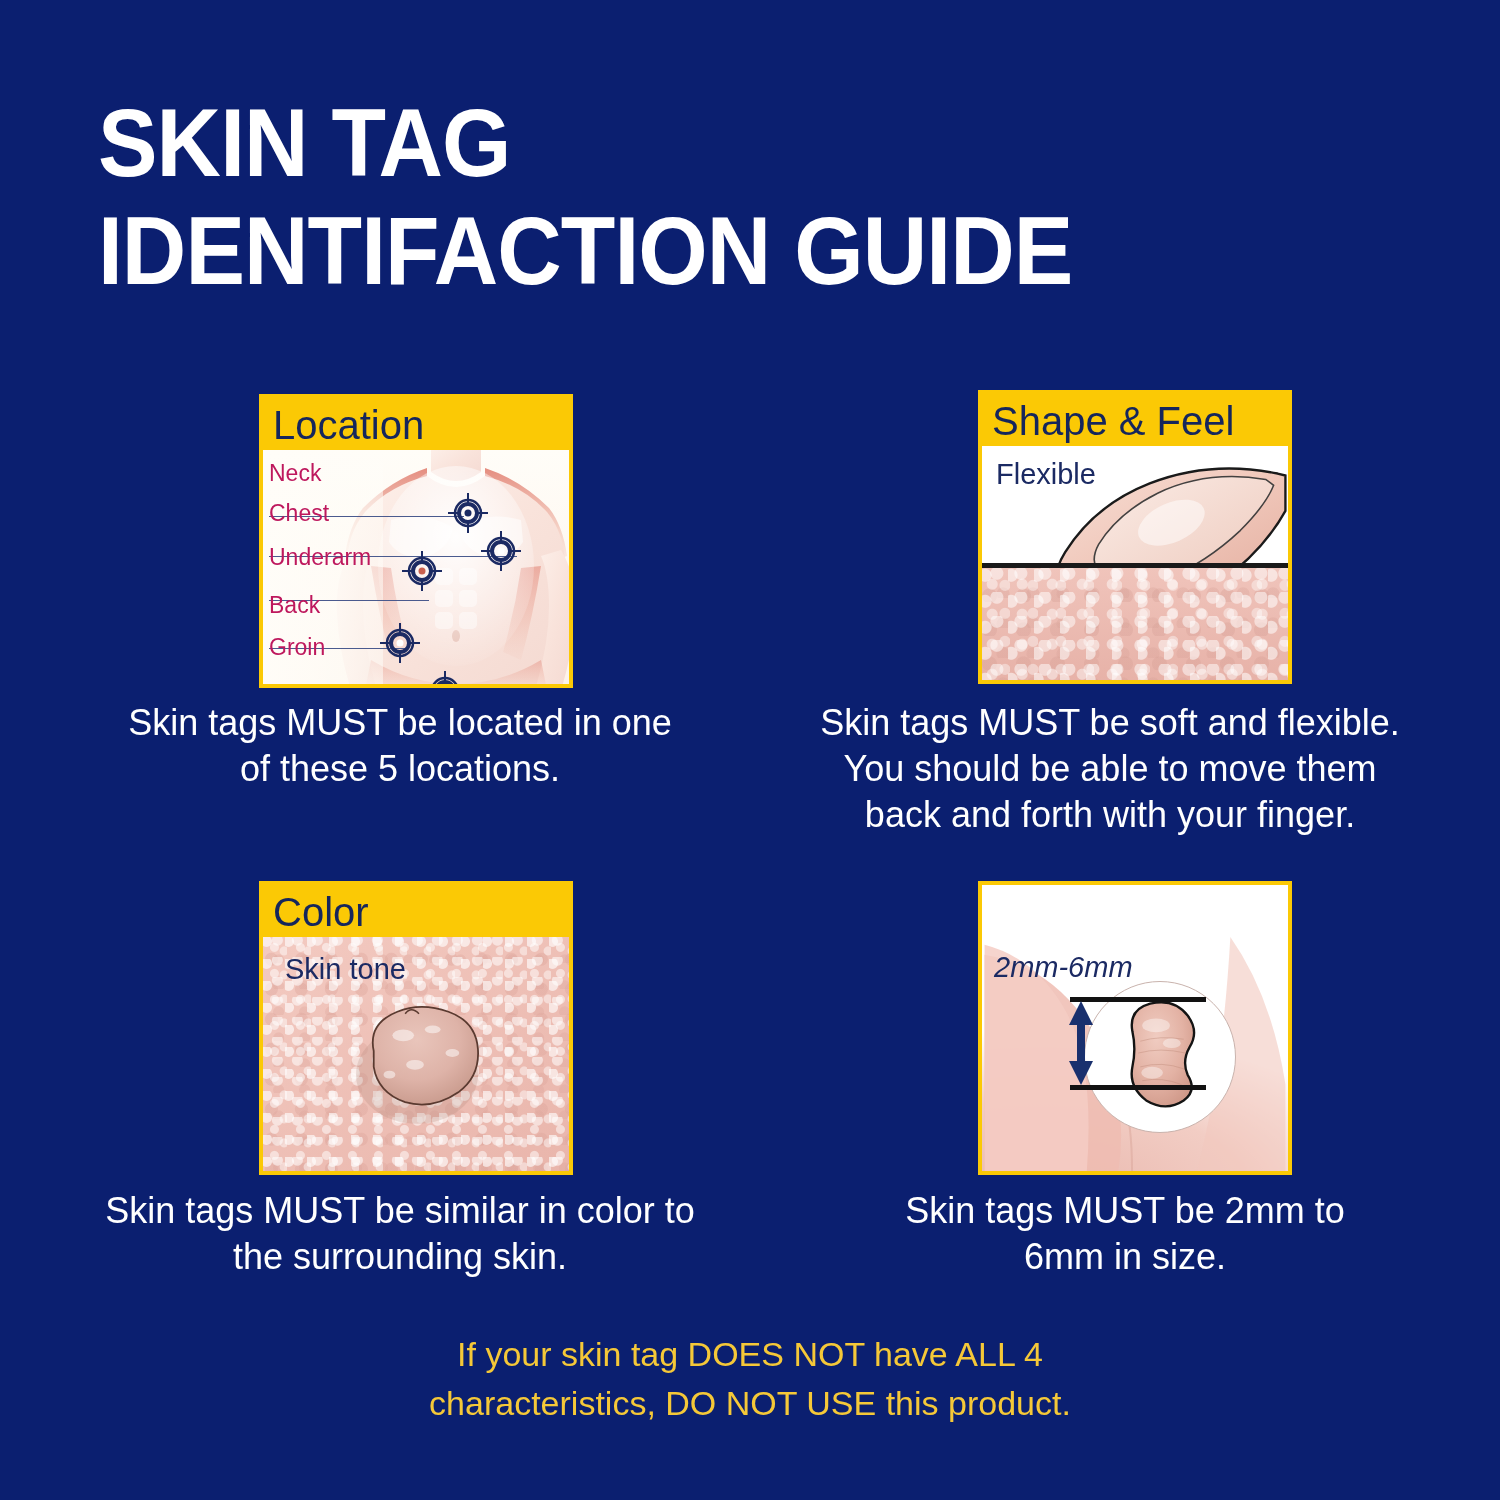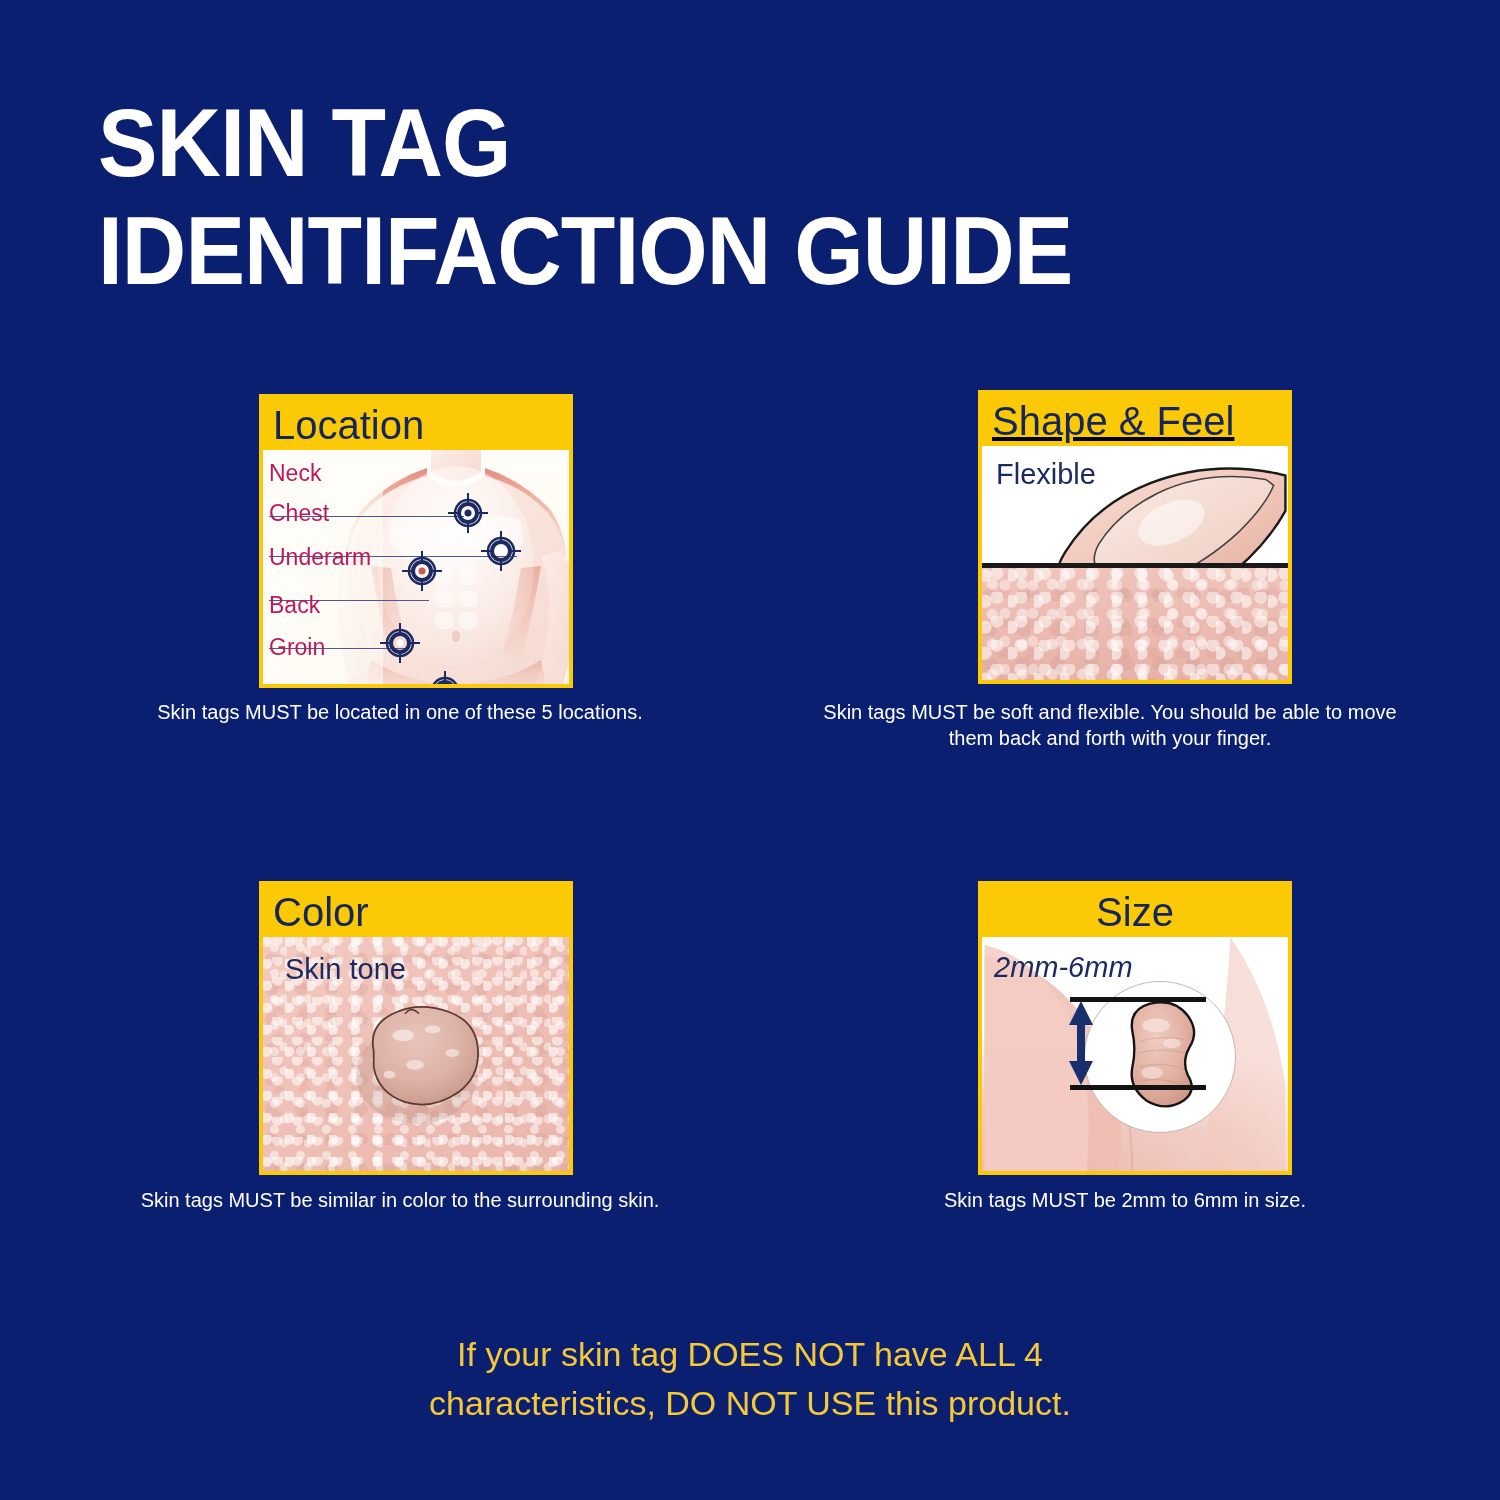--- a/index.html
+++ b/index.html
@@ -28,21 +28,21 @@
     transform-origin: left center;
     white-space: nowrap;
   }
   .title-line.l2 { font-size: 96px; margin-top: 14px; }
 
   
   .grid { position: absolute; left: 16px; top: 0; width: 1500px; height: 1500px; }
 
   .card { position: absolute; }
   .card.c1 { left: 243px;  top: 394px; }
-  .card.c2 { left: 962px;  top: 390px; text-decoration: underline; }
+  .card.c2 { left: 962px;  top: 390px; }
   .card.c3 { left: 243px;  top: 881px; border-radius: 20px; }
   .card.c4 { left: 962px;  top: 881px; }
 
   .panel {
     width: 314px;
     height: 294px;
     border: 4px solid #fbc905;
     background: #ffffff;
     position: relative;
     overflow: hidden;
@@ -70,21 +70,21 @@
     color: #1b2a63;
     font-size: 29px;
     z-index: 8;
     white-space: nowrap;
   }
 
   
   .caption {
     position: absolute;
     color: #ffffff;
-    font-size: 20px;
+    font-size: 36px;
     line-height: 1.28;
     text-align: center;
   }
   .caption.cap1 { left: 110px; top: 700px; width: 580px; }
   .caption.cap2 { left: 805px; top: 700px; width: 610px; }
   .caption.cap3 { left: 80px;  top: 1188px; width: 640px; }
   .caption.cap4 { left: 885px; top: 1188px; width: 480px; }
 
   .footer-note {
     position: absolute;
@@ -408,23 +408,20 @@
             <ellipse cx="126" cy="140" rx="6" ry="4"></ellipse>
           </g>
         </svg>
         <span class="inline-label" style="left:14px;top:16px;margin-left:8px;">Skin tone</span>
       </div>
     </div>
   </div>
 
   <div class="card c4">
     <div class="panel">
-      <div class="panel-header center">
-        <span class="panel-title">Size</span>
-      </div>
       <div class="panel-body">
         <div class="size-bg">
           <svg viewBox="0 0 306 238" style="position:absolute;inset:0;width:100%;height:100%;">
             <path d="M0 18 Q70 30 110 96 Q148 160 136 238 L0 238 Z" fill="#eebcb2" opacity=".85"></path>
             <path d="M0 8 Q54 22 84 78 Q112 132 104 238 L0 238 Z" fill="#f4cdc4" opacity=".85"></path>
             <path d="M250 0 Q292 60 306 150 L306 238 L216 238 Q242 140 250 0 Z" fill="#f2c8be" opacity=".6"></path>
             <path d="M110 96 Q150 140 150 238" fill="none" stroke="#d9a699" stroke-width="2" opacity=".5"></path>
           </svg>
         </div>
 

